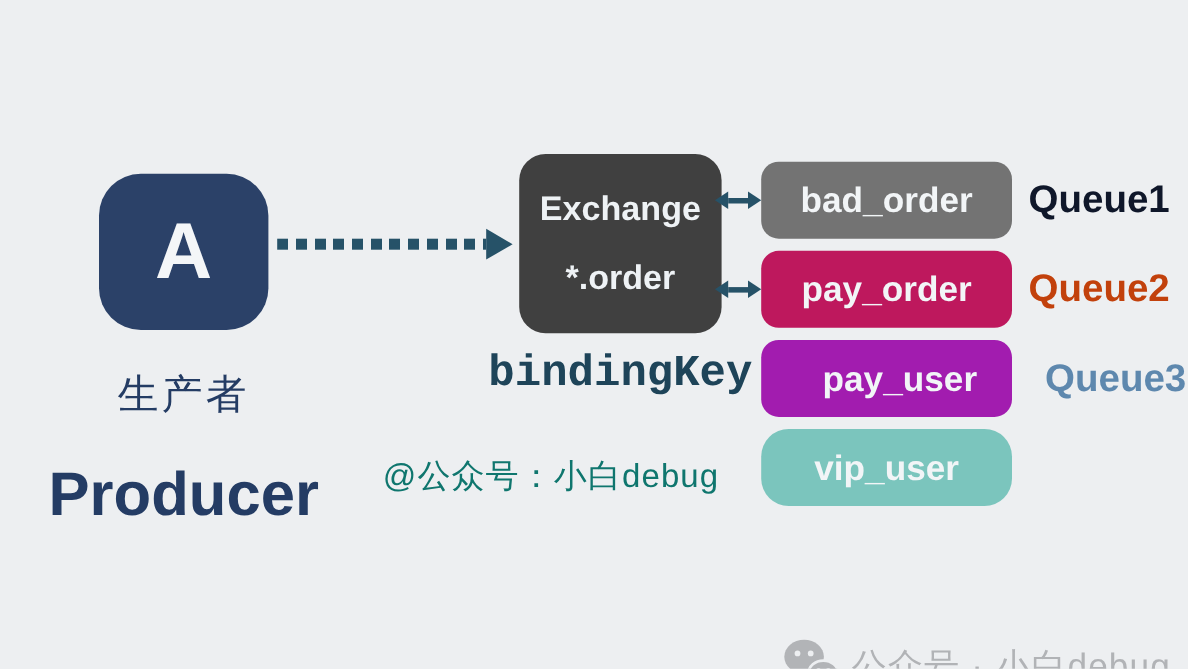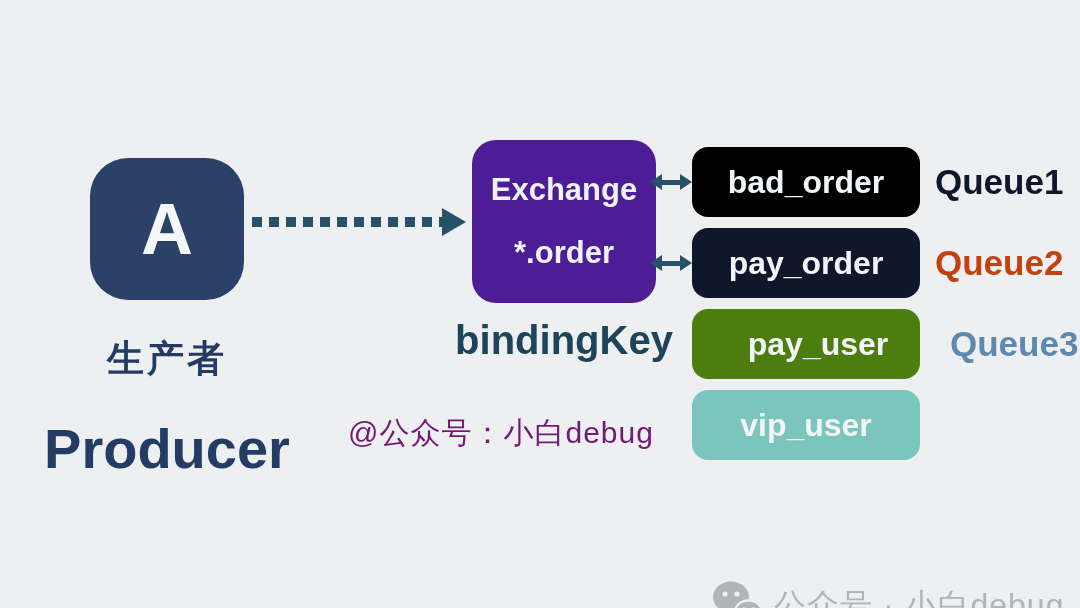--- a/index.html
+++ b/index.html
@@ -5,38 +5,38 @@
   :root { --arrow:#265268; --bg:#edeff1; }
   * { margin:0; padding:0; box-sizing:border-box; }
   body { background:var(--bg); font-family:"Liberation Sans","DejaVu Sans",sans-serif; }
   .canvas { position:relative; width:1080px; height:608px; background:var(--bg); overflow:hidden; }
 
   
   .producer-box { position:absolute; left:90px; top:158px; width:154px; height:142px;
     border-radius:38px; display:flex; align-items:center; justify-content:center; }
   .producer-letter { color:#f4f6f8; font-size:72px; font-weight:bold; }
   .producer-zh { position:absolute; left:40px; top:334px; width:254px; text-align:center;
-    font-size:37px; font-weight:bold; letter-spacing:3px; }
+    font-size:37px; font-weight:normal; letter-spacing:3px; }
   .producer-en { position:absolute; left:40px; top:416px; width:254px; text-align:center;
     font-size:56px; font-weight:bold; }
 
   
   .dotted-line { position:absolute; left:252px; top:217px; width:190px; height:10px;
     background:repeating-linear-gradient(90deg, var(--arrow) 0 10px, transparent 10px 17px); }
   .dotted-head { position:absolute; left:442px; top:208px; width:0; height:0;
     border-top:14px solid transparent; border-bottom:14px solid transparent;
     border-left:24px solid var(--arrow); }
 
   
   .exchange-box { position:absolute; left:472px; top:140px; width:184px; height:163px;
     border-radius:24px; display:flex; flex-direction:column; justify-content:space-evenly;
     align-items:center; padding:6px 0; }
   .exchange-box span { color:#eef2f5; font-size:31px; font-weight:bold; }
   .binding-key { position:absolute; left:419px; top:318px; width:290px; text-align:center;
-    font-size:40px; font-weight:bold; }
+    font-size:40px; font-weight:bold;font-family:Liberation Mono, monospace; }
 
   
   .queues { position:absolute; left:692px; top:147px; display:flex; flex-direction:column; gap:11px; }
   .queue-row { position:relative; display:flex; align-items:center; height:70px; }
   .queue-box { width:228px; height:70px; border-radius:16px; display:flex;
     align-items:center; justify-content:center; }
   .queue-box span { color:#f2f5f7; font-size:32px; font-weight:bold; }
   .queue-label { margin-left:15px; font-size:35px; font-weight:bold; white-space:nowrap; }
 
   .q-arrow { position:absolute; left:-42px; top:50%; transform:translateY(-50%);
@@ -59,70 +59,70 @@
 
   <div class="producer-box" style="background: rgb(43, 65, 104);">
     <span class="producer-letter">A</span>
   </div>
   <div class="producer-zh" style="color: rgb(36, 60, 100);">生产者</div>
   <div class="producer-en" style="color: rgb(36, 60, 100);">Producer</div>
 
   <div class="dotted-line"></div>
   <div class="dotted-head"></div>
 
-  <div class="exchange-box" style="background: #4c1d95;">
+  <div class="exchange-box" style="background: #404040;">
     <span>Exchange</span>
     <span>*.order</span>
   </div>
   <div class="binding-key" style="color: rgb(30, 68, 89);">bindingKey</div>
 
   <div class="queues">
 
     <div class="queue-row">
       <div class="q-arrow">
         <span class="tri-l"></span>
           <span class="bar"></span>
           <span class="tri-r"></span>
       </div>
-      <div class="queue-box" style="background: #000000;">
+      <div class="queue-box" style="background: #737373;">
         <span>bad_order</span>
       </div>
       <div class="queue-label" style="color: #0f172a;">Queue1</div>
     </div>
 
     <div class="queue-row">
       <div class="q-arrow">
         <span class="tri-l"></span>
           <span class="bar"></span>
           <span class="tri-r"></span>
       </div>
-      <div class="queue-box" style="background: #0f172a; justify-content: center;">
+      <div class="queue-box" style="background: #be185d; justify-content: center;">
         <span>pay_order</span>
       </div>
       <div class="queue-label" style="color: #c2410c;">Queue2</div>
     </div>
 
     <div class="queue-row">
 
-      <div class="queue-box" style="background: #4d7c0f; padding-left: 24px;">
+      <div class="queue-box" style="background: #a21caf; padding-left: 24px;">
         <span>pay_user</span>
       </div>
       <div class="queue-label" style="color: rgb(94, 136, 174); margin-left: 30px;">Queue3</div>
     </div>
 
     <div class="queue-row">
 
-      <div class="queue-box" style="background: rgb(123, 197, 189);">
+      <div class="queue-box" style="background: rgb(123, 197, 189); border-radius: 25px;">
         <span>vip_user</span>
       </div>
     </div>
 
   </div>
 
-  <div class="wm-center" style="color: #701a75;">@公众号：小白debug</div>
+  <div class="wm-center" style="color: #0f766e;">@公众号：小白debug</div>
 
   <div class="wm-bottom">
     <svg width="52" height="50" viewBox="0 0 52 50">
       <g fill="#b2b4b7">
         <ellipse cx="19" cy="16" rx="18" ry="15.5"></ellipse>
         <path d="M10 27 L5 38 L19 30 Z"></path>
       </g>
       <circle cx="13" cy="13" r="2.6" fill="#edeff1"></circle>
       <circle cx="25" cy="13" r="2.6" fill="#edeff1"></circle>
       <ellipse cx="36.5" cy="31" rx="13.5" ry="11.5" fill="#b2b4b7" stroke="#edeff1" stroke-width="2.5"></ellipse>

